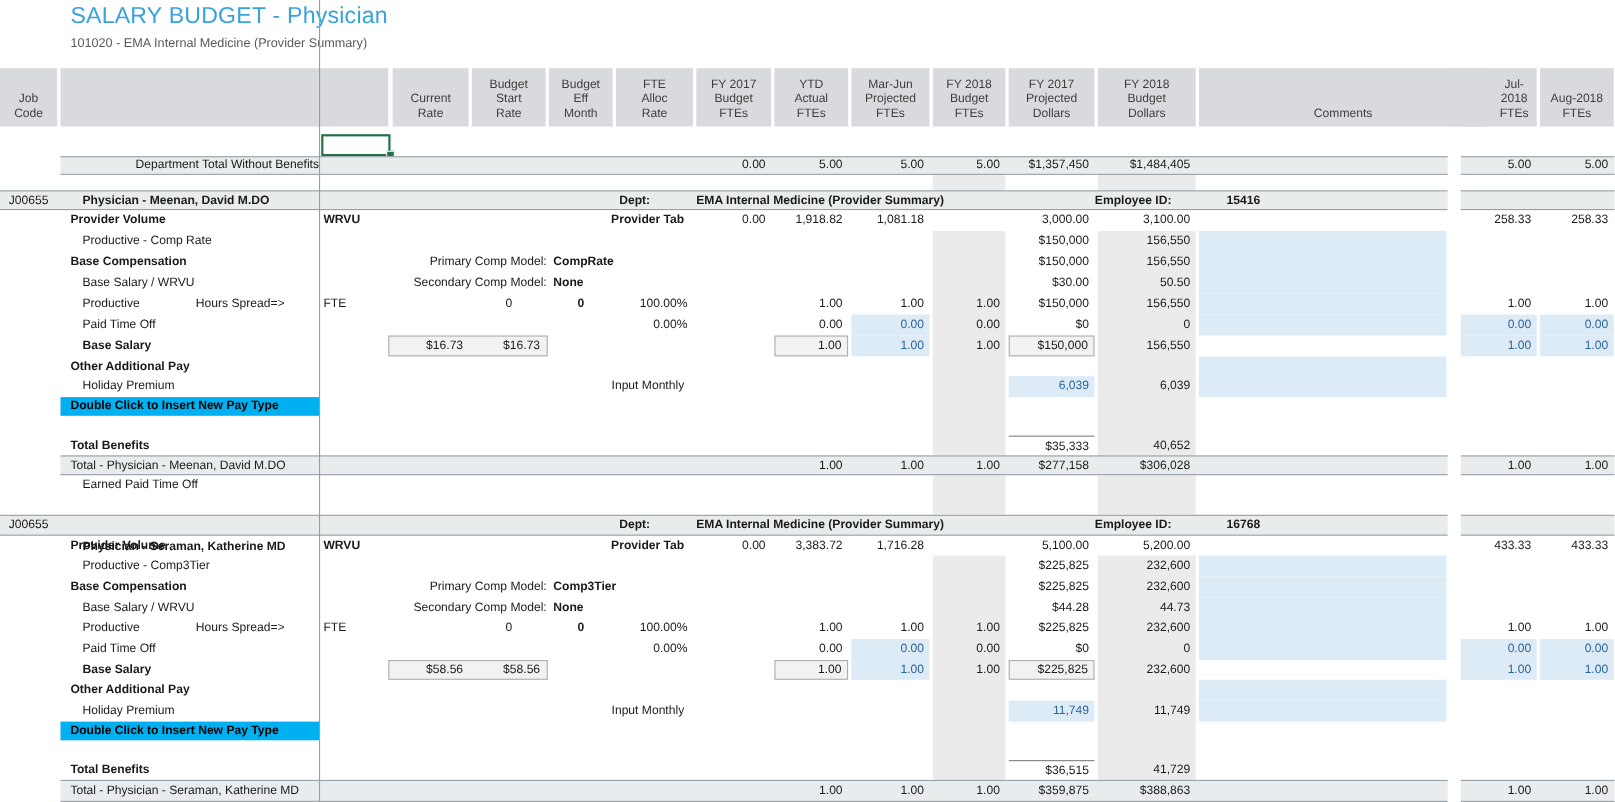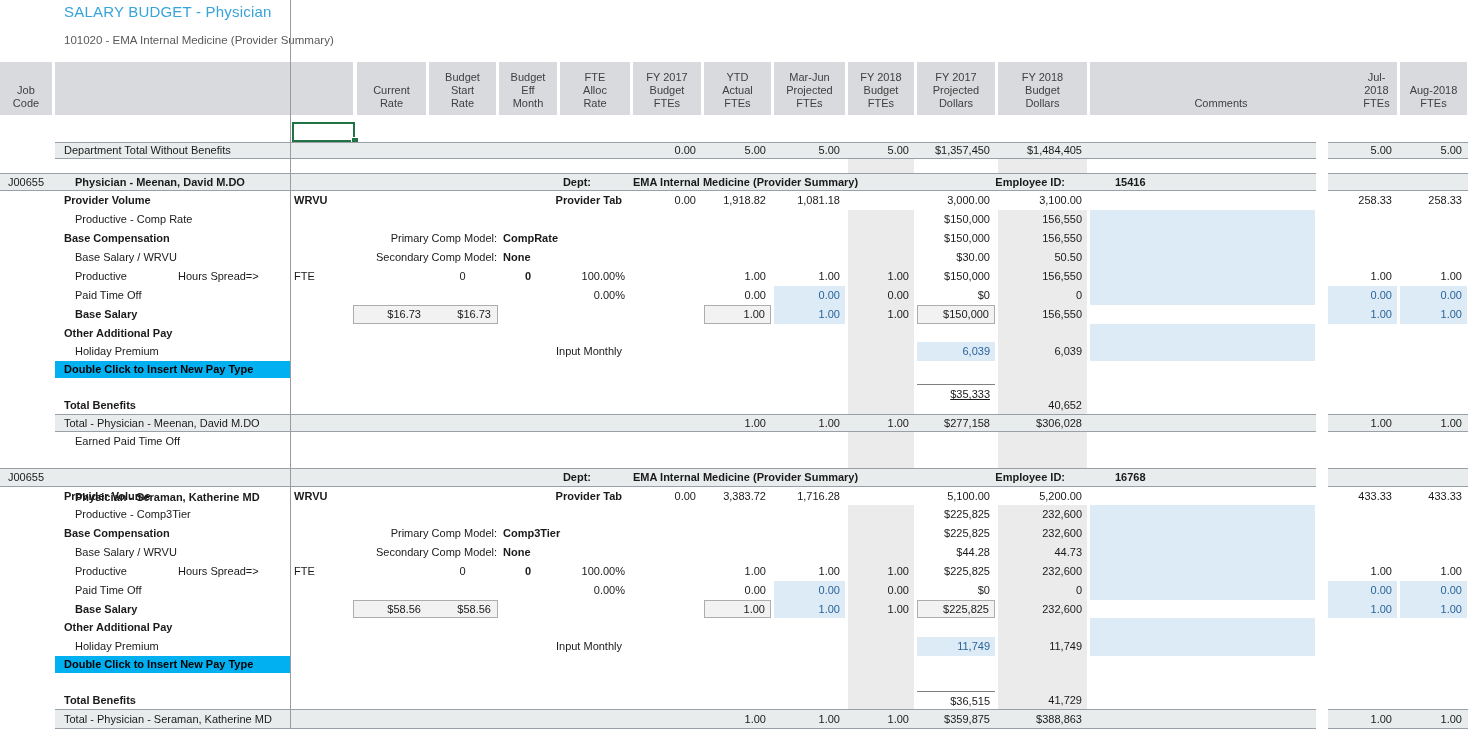--- a/index.html
+++ b/index.html
@@ -1,18 +1,18 @@
 <!DOCTYPE html>
 <html><head>
 <meta charset="utf-8">
 <style>
   html,body{margin:0;padding:0;background:#fff;}
   #app{position:relative;width:1468px;height:729px;background:#fff;overflow:hidden;
        font-family:"Liberation Sans",sans-serif;font-size:11px;color:#1a1a1a;}
-  .title{position:absolute;left:64px;top:3px;font-size:15px;letter-spacing:.2px;}
+  .title{position:absolute;left:64px;top:3px;font-size:21px;letter-spacing:.2px;}
   .subtitle{position:absolute;left:64px;top:34px;font-size:11.5px;color:#595959;}
   .hcell{position:absolute;top:62px;height:53px;box-sizing:border-box;
          display:flex;align-items:flex-end;justify-content:center;text-align:center;
          color:#3f3f3f;line-height:13px;padding-bottom:5px;white-space:pre-line;}
   .cell{position:absolute;box-sizing:border-box;white-space:nowrap;overflow:visible;}
   .num{text-align:right;padding-right:5px;}
   .ctr{text-align:center;padding-right:0;}
   .bold{font-weight:bold;}
   .band{position:absolute;box-sizing:border-box;}
   .strip{position:absolute;}
@@ -69,21 +69,21 @@
     <div class="strip" style="left: 848px; width: 66px; top: 142px; height: 31px; background: rgb(235, 235, 235);"></div>
     <div class="strip" style="left: 998px; width: 89px; top: 142px; height: 31px; background: rgb(235, 235, 235);"></div>
     <div class="strip" style="left: 848px; width: 66px; top: 210px; height: 258px; background: rgb(235, 235, 235);"></div>
     <div class="strip" style="left: 998px; width: 89px; top: 210px; height: 258px; background: rgb(235, 235, 235);"></div>
     <div class="strip" style="left: 848px; width: 66px; top: 505px; height: 224px; background: rgb(235, 235, 235);"></div>
     <div class="strip" style="left: 998px; width: 89px; top: 505px; height: 224px; background: rgb(235, 235, 235);"></div>
     <div class="cell sel" style="left: 292px; width: 63px; top: 122px; height: 20px; line-height: 20px; padding-left: 2px;"></div>
     <div class="handle" style="left: 351px; top: 137px; background: rgb(33, 115, 70);"></div>
     <div class="band" style="left: 55px; width: 1261px; top: 142px; height: 17px; background: rgb(233, 236, 237); border-top: 1px solid rgb(153, 160, 167); border-bottom: 1px solid rgb(153, 160, 167);"></div>
     <div class="band" style="left: 1328px; width: 140px; top: 142px; height: 17px; background: rgb(233, 236, 237); border-top: 1px solid rgb(153, 160, 167); border-bottom: 1px solid rgb(153, 160, 167);"></div>
-    <div class="cell" style="left: 60px; width: 230px; top: 142px; height: 26px; line-height: 17px; padding-left: 4px;">Department Total Without Benefits</div>
+    <div class="cell" style="left: 60px; width: 230px; top: 142px; height: 26px; line-height: 17px; padding-left: 4px; text-align: right;">Department Total Without Benefits</div>
     <div class="cell num" style="left: 633px; width: 68px; top: 142px; height: 17px; line-height: 17px;">0.00</div>
     <div class="cell num" style="left: 704px; width: 67px; top: 142px; height: 17px; line-height: 17px;">5.00</div>
     <div class="cell num" style="left: 774px; width: 71px; top: 142px; height: 17px; line-height: 17px;">5.00</div>
     <div class="cell num" style="left: 848px; width: 66px; top: 142px; height: 17px; line-height: 17px;">5.00</div>
     <div class="cell num" style="left: 917px; width: 78px; top: 142px; height: 17px; line-height: 17px;">$1,357,450</div>
     <div class="cell num" style="left: 998px; width: 89px; top: 142px; height: 17px; line-height: 17px;">$1,484,405</div>
     <div class="cell num" style="left: 1328px; width: 69px; top: 142px; height: 17px; line-height: 17px;">5.00</div>
     <div class="cell num" style="left: 1400px; width: 67px; top: 142px; height: 17px; line-height: 17px;">5.00</div>
     <div class="band" style="left: 0px; width: 1316px; top: 173px; height: 18px; background: rgb(233, 236, 237); border-top: 1px solid rgb(153, 160, 167); border-bottom: 1px solid rgb(153, 160, 167);"></div>
     <div class="band" style="left: 1328px; width: 140px; top: 173px; height: 18px; background: rgb(233, 236, 237); border-top: 1px solid rgb(153, 160, 167); border-bottom: 1px solid rgb(153, 160, 167);"></div>
@@ -156,21 +156,21 @@
     <div class="cell num" style="left: 1400px; width: 67px; top: 305px; height: 19px; line-height: 19px; background: rgb(221, 235, 247); color: rgb(43, 100, 153);">1.00</div>
     <div class="cell bold" style="left: 60px; width: 230px; top: 324px; height: 18px; line-height: 18px; padding-left: 4px;">Other Additional Pay</div>
     <div class="cell num" style="left: 1090px; width: 225px; top: 324px; height: 18px; line-height: 18px; background: rgb(221, 235, 247);"></div>
     <div class="cell" style="left: 60px; width: 230px; top: 342px; height: 19px; line-height: 19px; padding-left: 15px;">Holiday Premium</div>
     <div class="cell num" style="left: 470px; width: 157px; top: 342px; height: 19px; line-height: 19px;">Input Monthly</div>
     <div class="cell num" style="left: 917px; width: 78px; top: 342px; height: 19px; line-height: 19px; background: rgb(221, 235, 247); color: rgb(43, 100, 153);">6,039</div>
     <div class="cell num" style="left: 998px; width: 89px; top: 342px; height: 19px; line-height: 19px;">6,039</div>
     <div class="cell num" style="left: 1090px; width: 225px; top: 342px; height: 19px; line-height: 19px; background: rgb(221, 235, 247);"></div>
     <div class="cell bold" style="left: 55px; width: 235px; top: 361px; height: 17px; line-height: 17px; background: rgb(0, 176, 240); padding-left: 9px; color: rgb(0, 0, 0);">Double Click to Insert New Pay Type</div>
     <div class="cell bold" style="left: 60px; width: 230px; top: 396px; height: 18px; line-height: 18px; padding-left: 4px;">Total Benefits</div>
-    <div class="cell num topline" style="left: 917px; width: 78px; top: 384px; height: 18px; line-height: 18px; text-decoration: underline;">$35,333</div>
+    <div class="cell num topline" style="left: 917px; width: 78px; top: 396px; height: 18px; line-height: 18px;">$35,333</div>
     <div class="cell num" style="left: 998px; width: 89px; top: 396px; height: 18px; line-height: 18px;">40,652</div>
     <div class="band" style="left: 55px; width: 1261px; top: 414px; height: 18px; background: rgb(233, 236, 237); border-top: 1px solid rgb(153, 160, 167); border-bottom: 1px solid rgb(153, 160, 167);"></div>
     <div class="band" style="left: 1328px; width: 140px; top: 414px; height: 18px; background: rgb(233, 236, 237); border-top: 1px solid rgb(153, 160, 167); border-bottom: 1px solid rgb(153, 160, 167);"></div>
     <div class="cell" style="left: 60px; width: 230px; top: 414px; height: 18px; line-height: 18px; padding-left: 4px;">Total - Physician - Meenan, David M.DO</div>
     <div class="cell num" style="left: 704px; width: 67px; top: 414px; height: 18px; line-height: 18px;">1.00</div>
     <div class="cell num" style="left: 774px; width: 71px; top: 414px; height: 18px; line-height: 18px;">1.00</div>
     <div class="cell num" style="left: 848px; width: 66px; top: 414px; height: 18px; line-height: 18px;">1.00</div>
     <div class="cell num" style="left: 917px; width: 78px; top: 414px; height: 18px; line-height: 18px;">$277,158</div>
     <div class="cell num" style="left: 998px; width: 89px; top: 414px; height: 18px; line-height: 18px;">$306,028</div>
     <div class="cell num" style="left: 1328px; width: 69px; top: 414px; height: 18px; line-height: 18px;">1.00</div>

